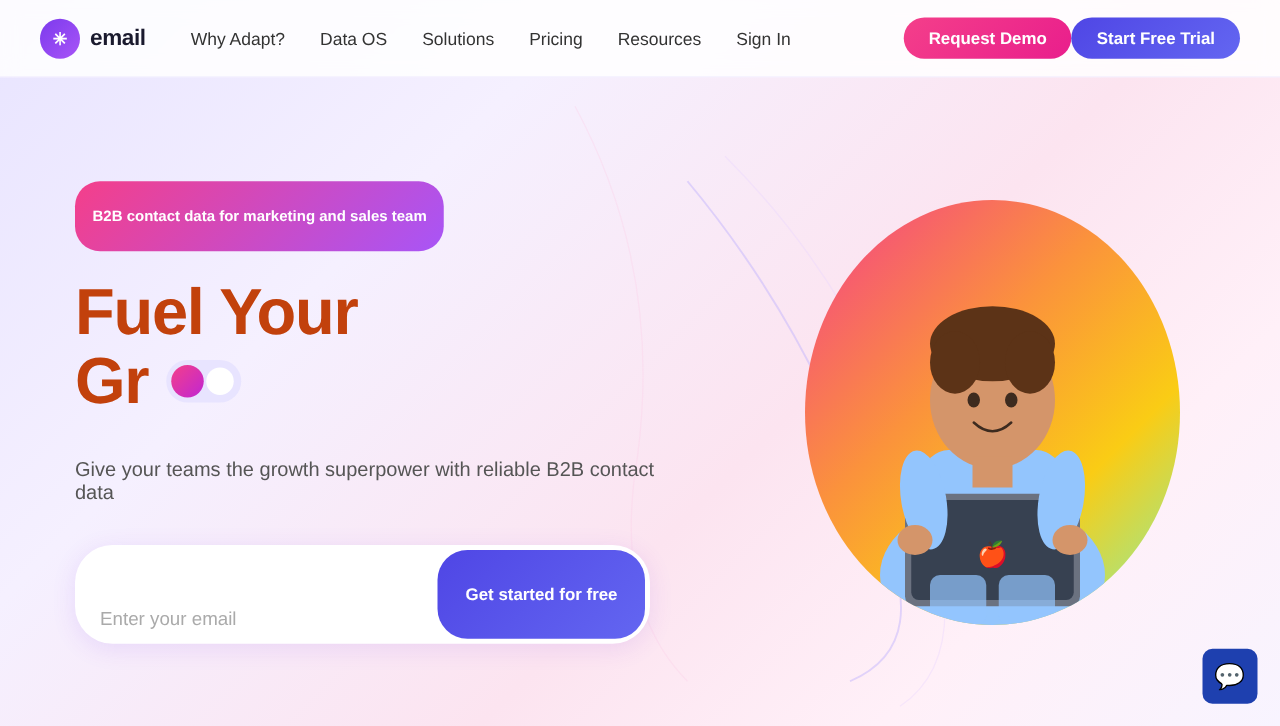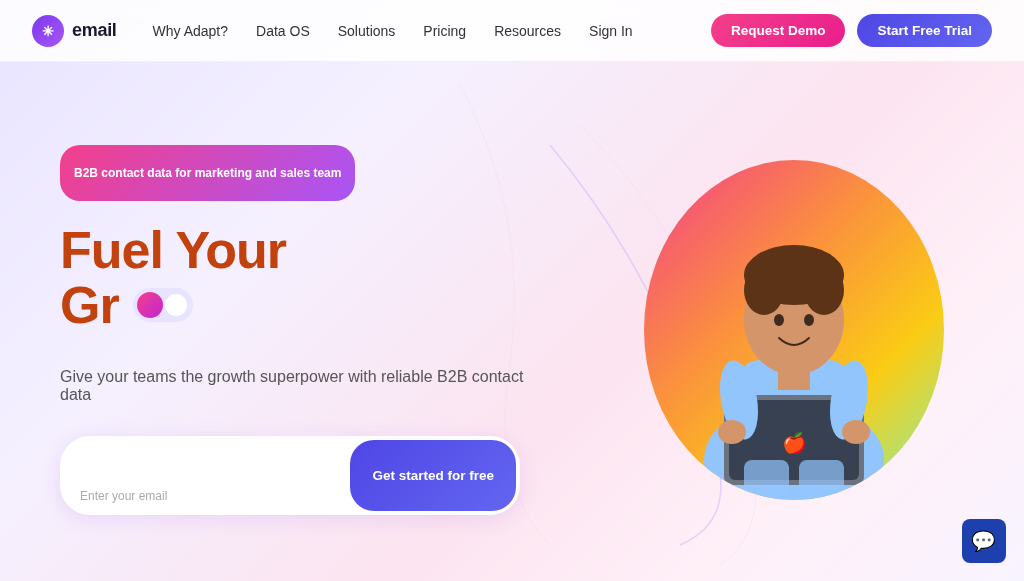--- a/index.html
+++ b/index.html
@@ -68,21 +68,20 @@
 
     .nav-link {
       font-size: 14px;
       color: #333;
       cursor: pointer;
       font-weight: 500;
     }
 
     .nav-actions {
       display: flex;
-      gap: 12px;
     }
 
     .btn-request {
       background: linear-gradient(135deg, #f43f8a, #e91e8c);
       color: white;
       border: none;
       padding: 9px 20px;
       border-radius: 24px;
       font-size: 13.5px;
       font-weight: 600;
@@ -193,21 +192,21 @@
       border-radius: 30px;
       padding: 4px 4px 4px 20px;
       box-shadow: 0 4px 20px rgba(124,58,237,0.12);
       max-width: 460px;
     }
 
     .email-input {
       flex: 1;
       border: none;
       outline: none;
-      font-size: 12px;
+      font-size: 15px;
       color: #333;
       background: transparent;
       margin-top: 40px;
     }
 
     .email-input::placeholder {
       color: #aaa;
     }
 
     .btn-get-started {

